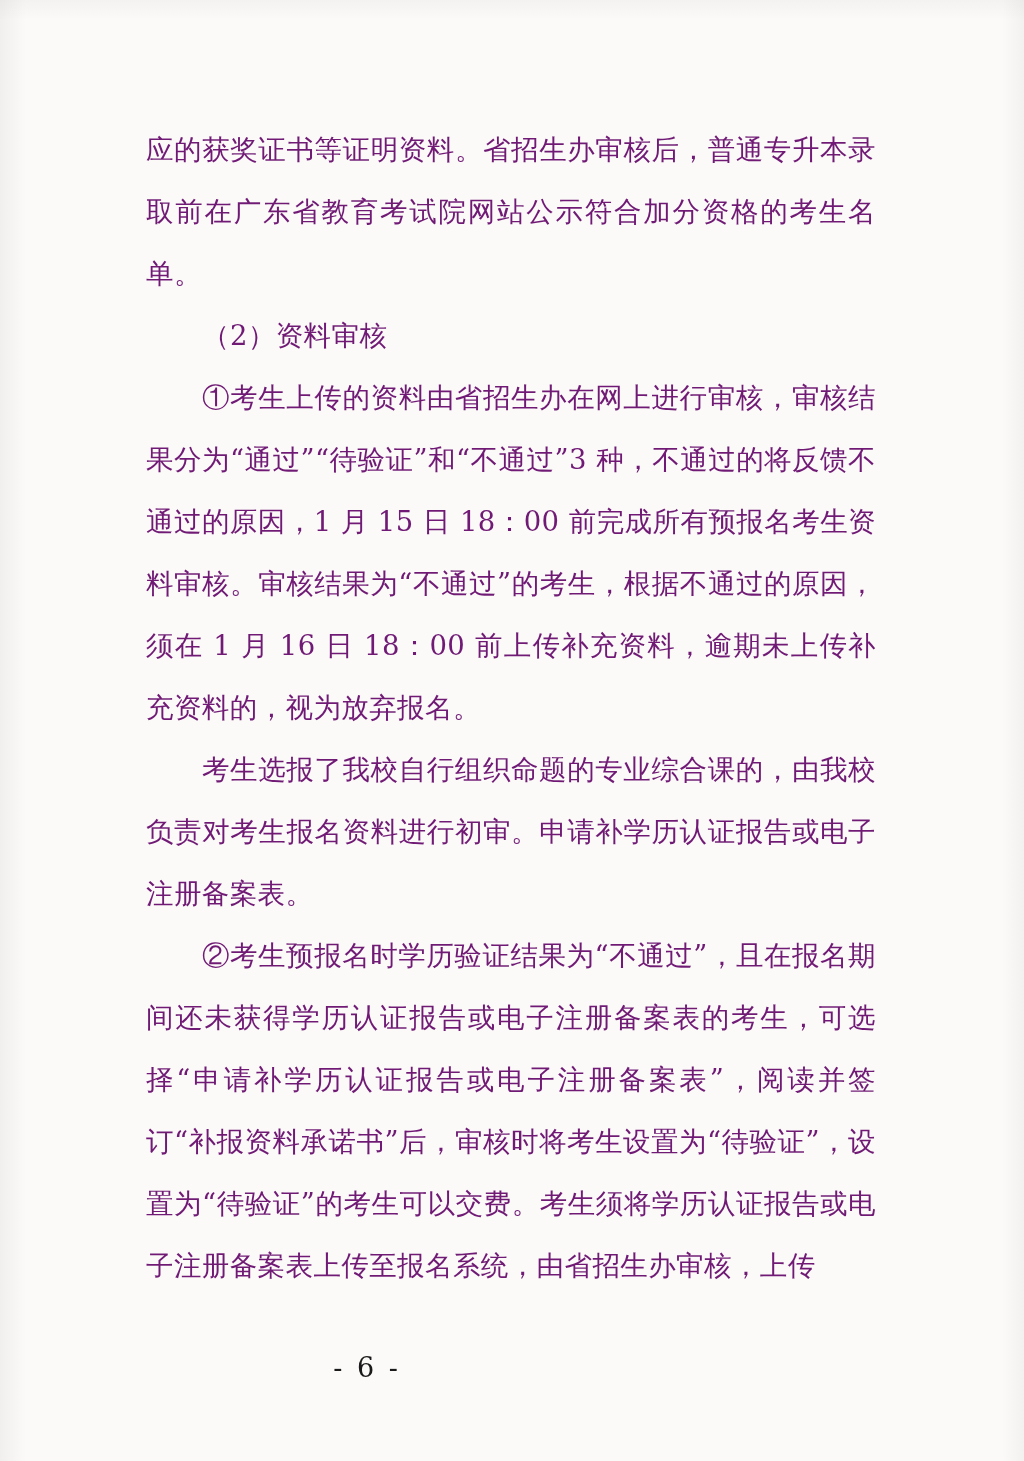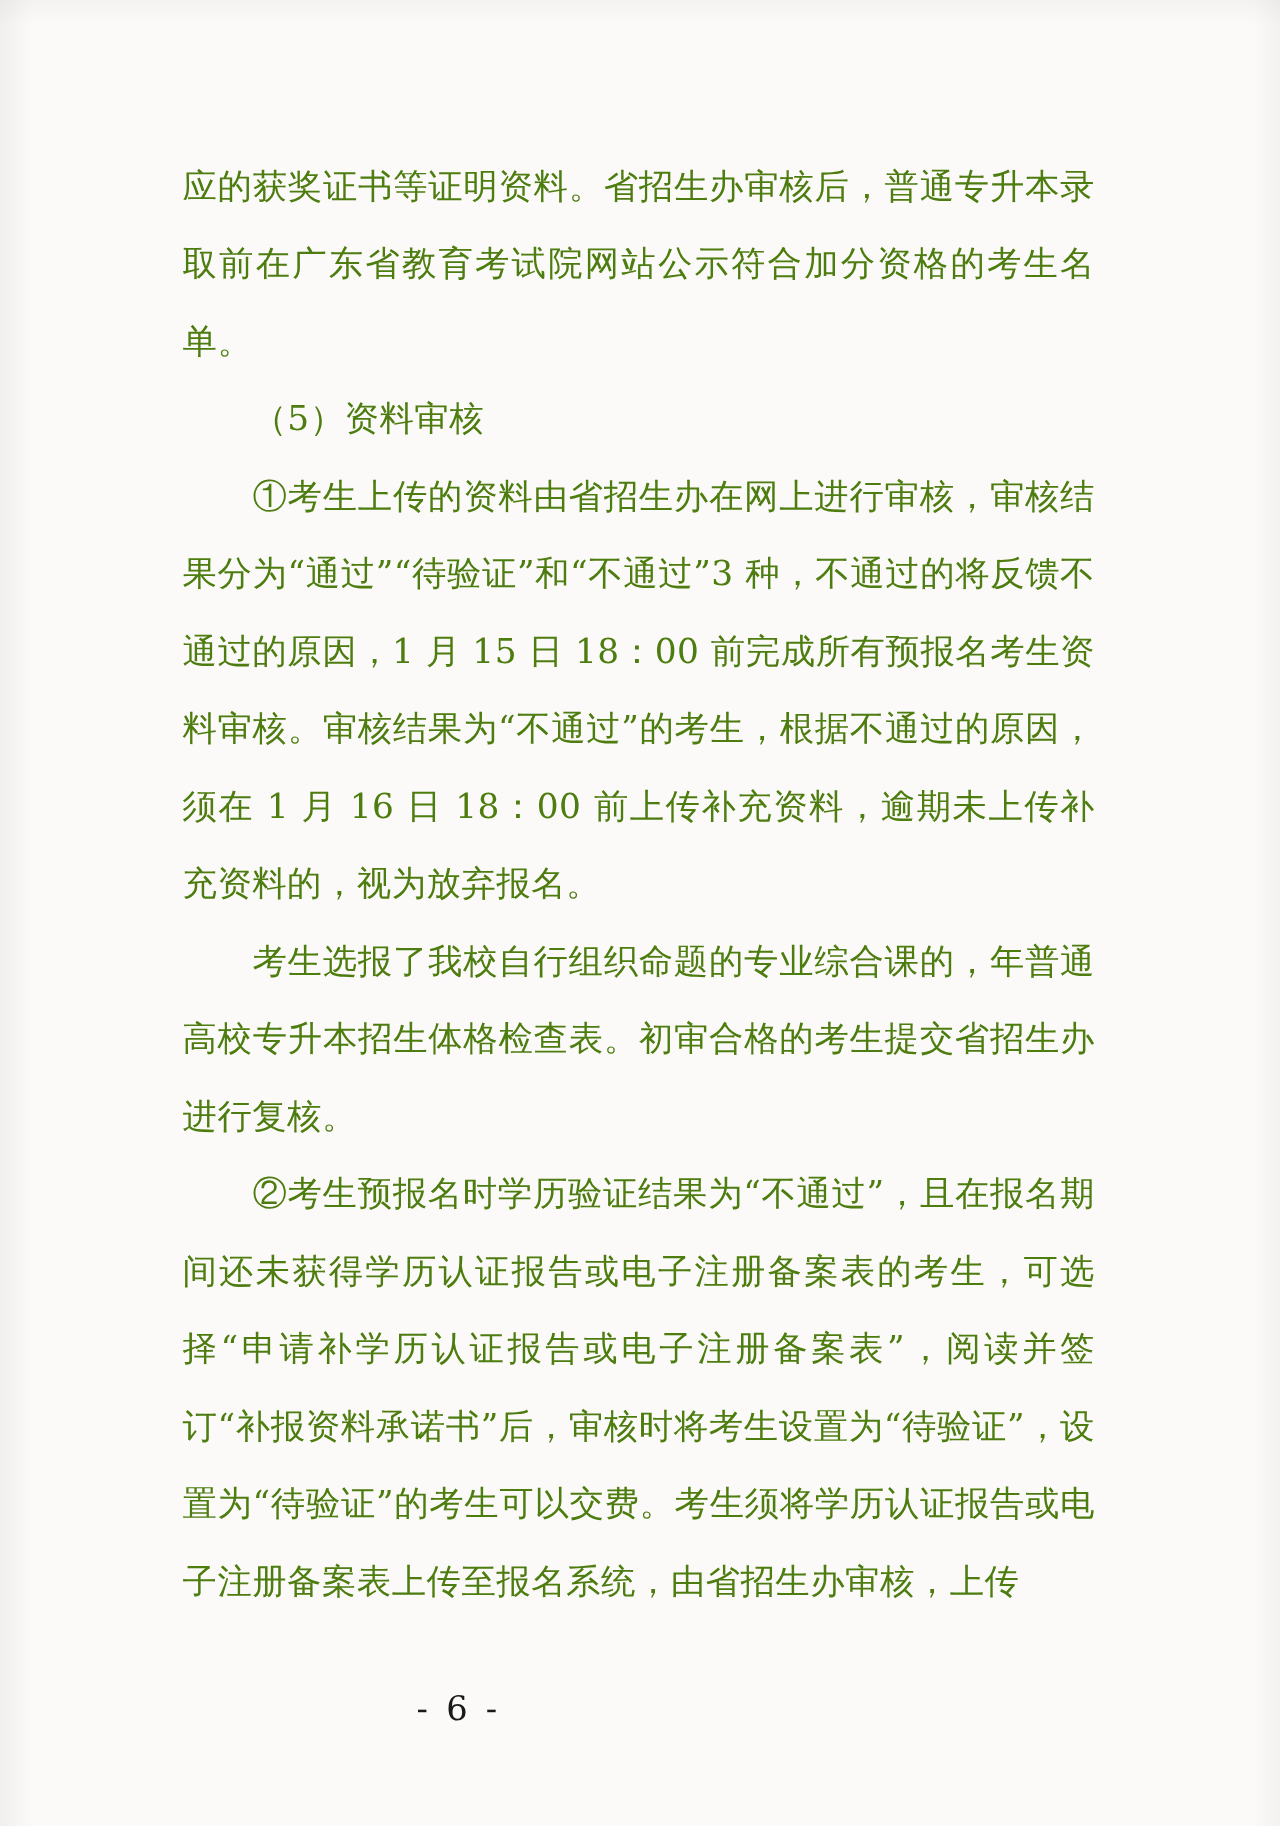--- a/index.html
+++ b/index.html
@@ -38,21 +38,21 @@
     width: 730px;
   }
   p.para {
     margin: 0;
     font-size: 27.5px;
     line-height: 62px;
     letter-spacing: 0.4px;
     text-align: justify;
     text-justify: inter-character;
     text-align-last: left;
-    color: #4d7c0f;
+    color: #701a75;
     font-weight: 500;
   }
   p.indent {
     text-indent: 56px;
   }
   .pagenum {
     position: absolute;
     left: 0;
     right: 0;
     top: 1352px;
@@ -63,19 +63,19 @@
     font-family: "DejaVu Serif", "Liberation Serif", serif;
     padding-right: 290px;
   }
 </style>
 </head>
 <body>
 
 <div class="page">
   <div class="content">
     <p class="para">应的获奖证书等证明资料。省招生办审核后，普通专升本录取前在广东省教育考试院网站公示符合加分资格的考生名单。</p>
-    <p class="para indent">（5）资料审核</p>
+    <p class="para indent">（2）资料审核</p>
     <p class="para indent">①考生上传的资料由省招生办在网上进行审核，审核结果分为“通过”“待验证”和“不通过”3 种，不通过的将反馈不通过的原因，1 月 15 日 18：00 前完成所有预报名考生资料审核。审核结果为“不通过”的考生，根据不通过的原因，须在 1 月 16 日 18：00 前上传补充资料，逾期未上传补充资料的，视为放弃报名。</p>
-    <p class="para indent">考生选报了我校自行组织命题的专业综合课的，年普通高校专升本招生体格检查表。初审合格的考生提交省招生办进行复核。</p>
+    <p class="para indent">考生选报了我校自行组织命题的专业综合课的，由我校负责对考生报名资料进行初审。申请补学历认证报告或电子注册备案表。</p>
     <p class="para indent">②考生预报名时学历验证结果为“不通过”，且在报名期间还未获得学历认证报告或电子注册备案表的考生，可选择“申请补学历认证报告或电子注册备案表”，阅读并签订“补报资料承诺书”后，审核时将考生设置为“待验证”，设置为“待验证”的考生可以交费。考生须将学历认证报告或电子注册备案表上传至报名系统，由省招生办审核，上传</p>
   </div>
   <div class="pagenum">- 6 -</div>
 </div>
 
 </body></html>

